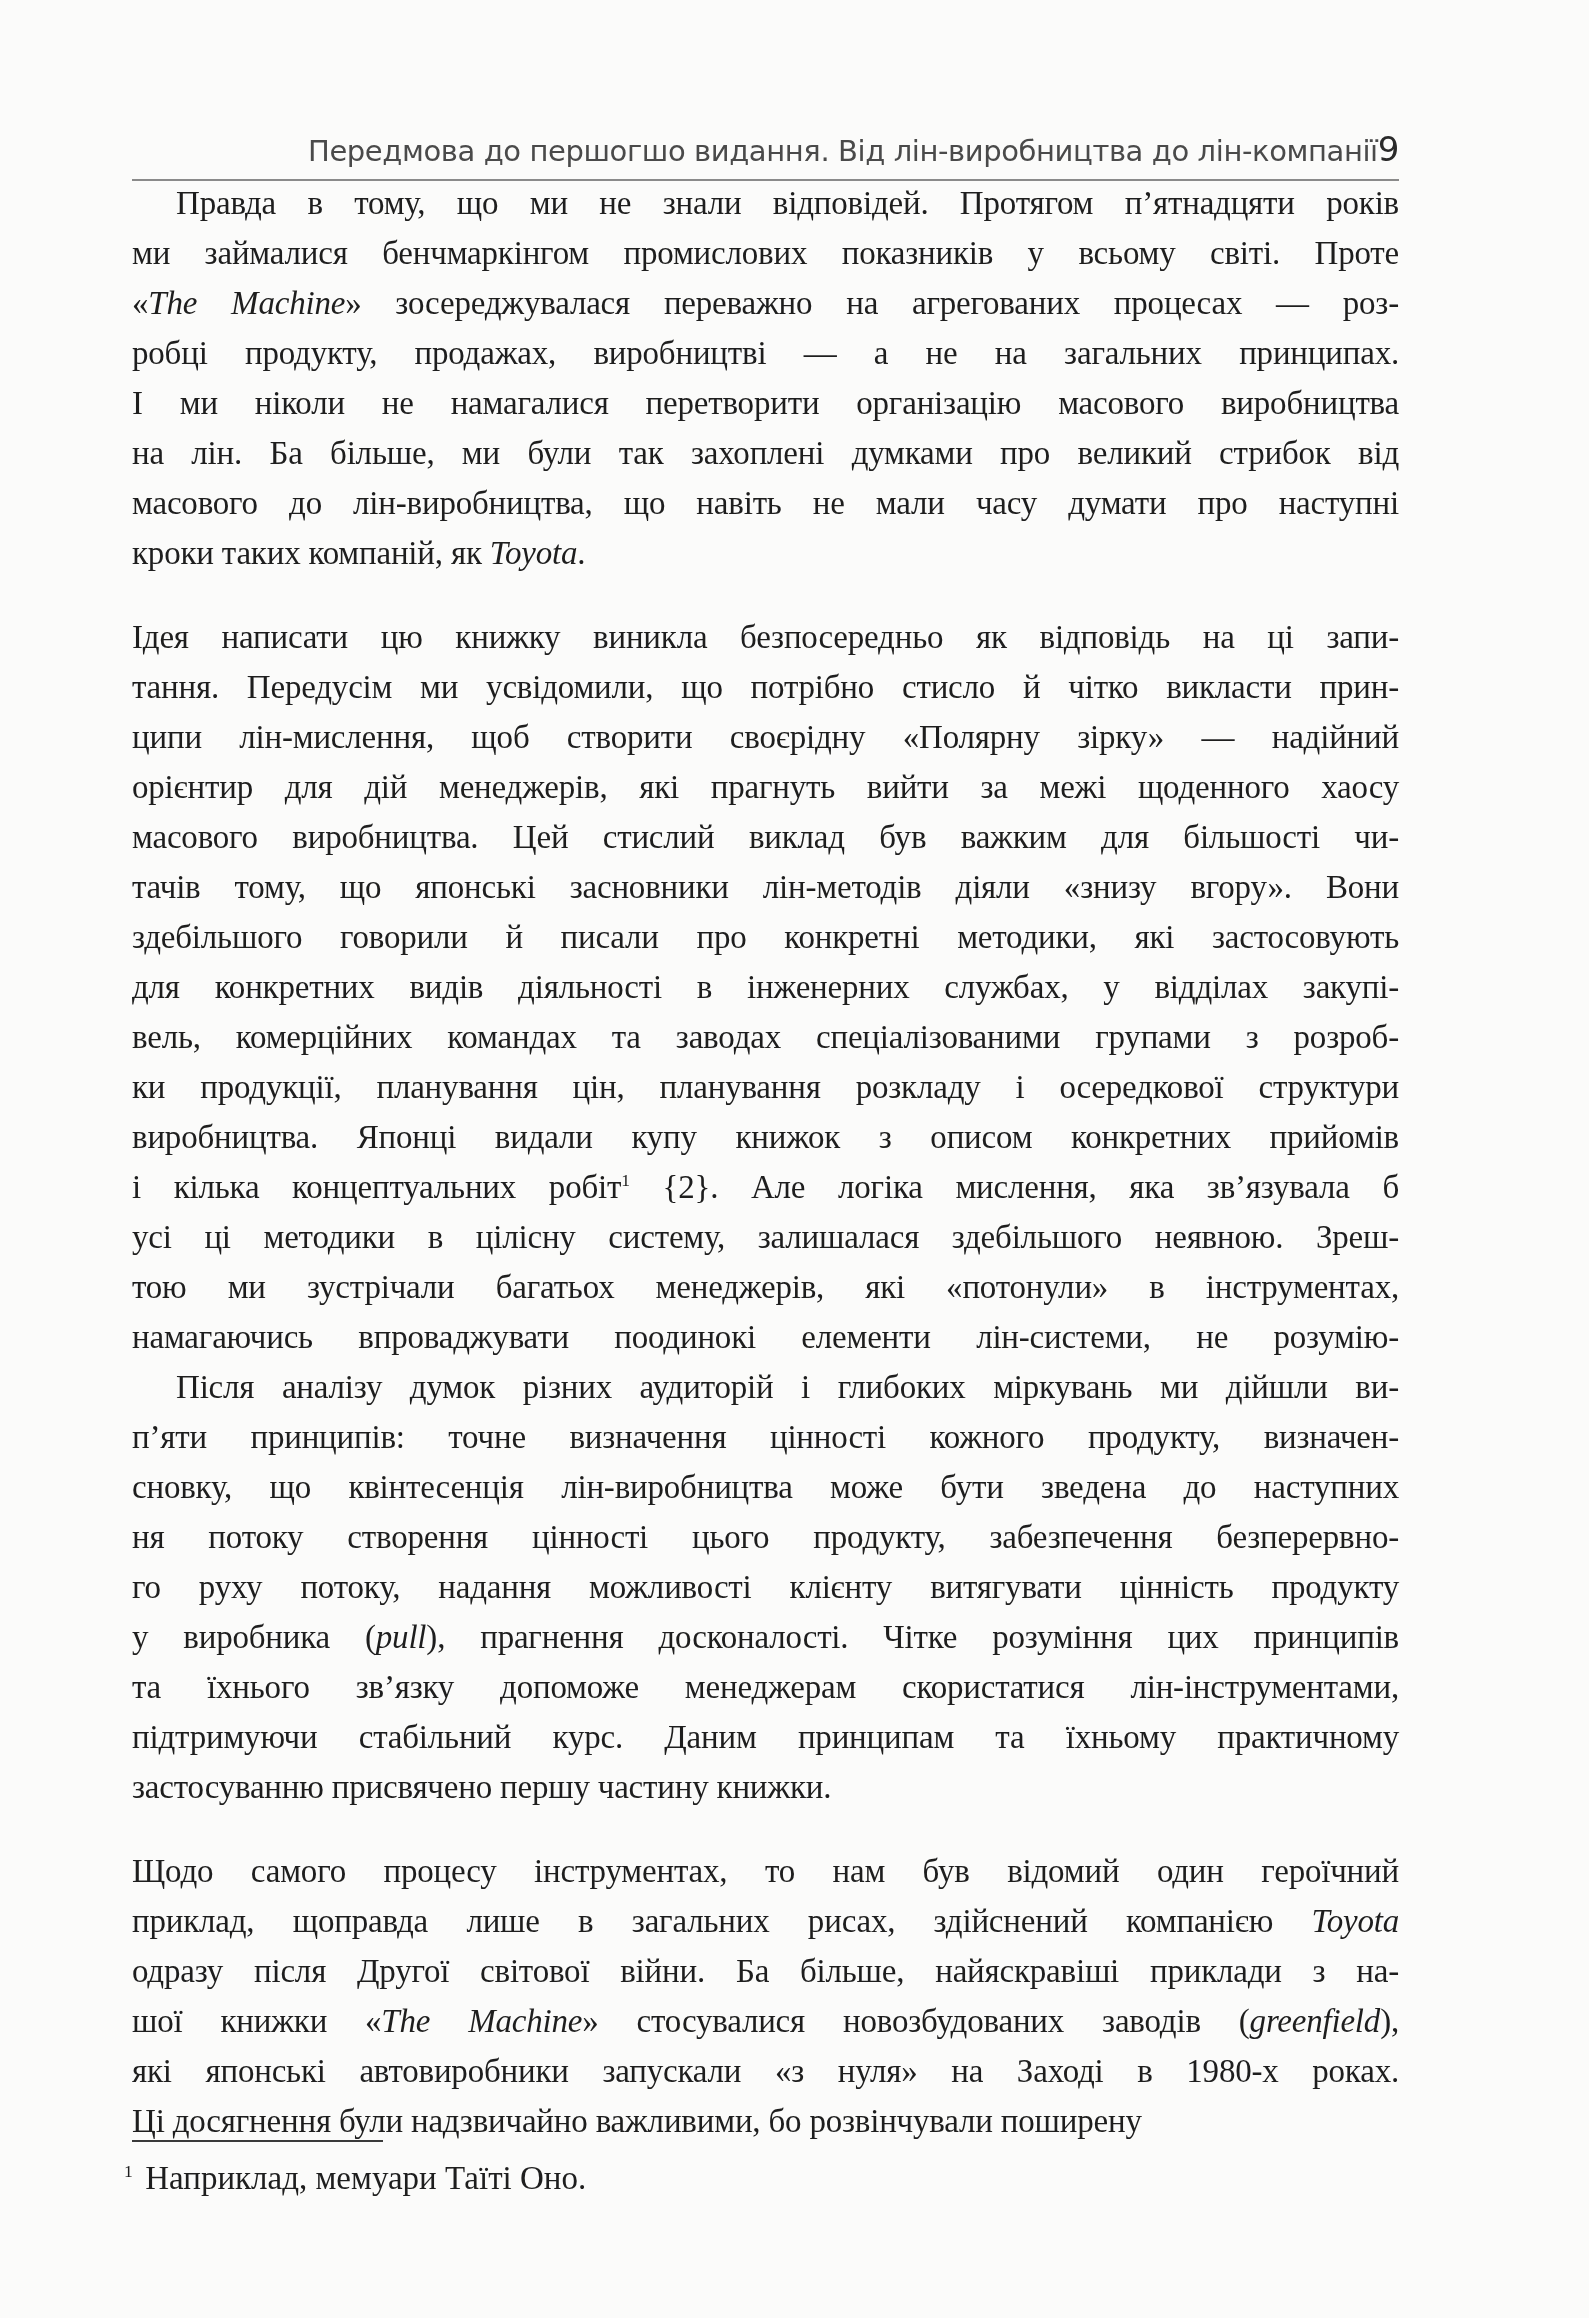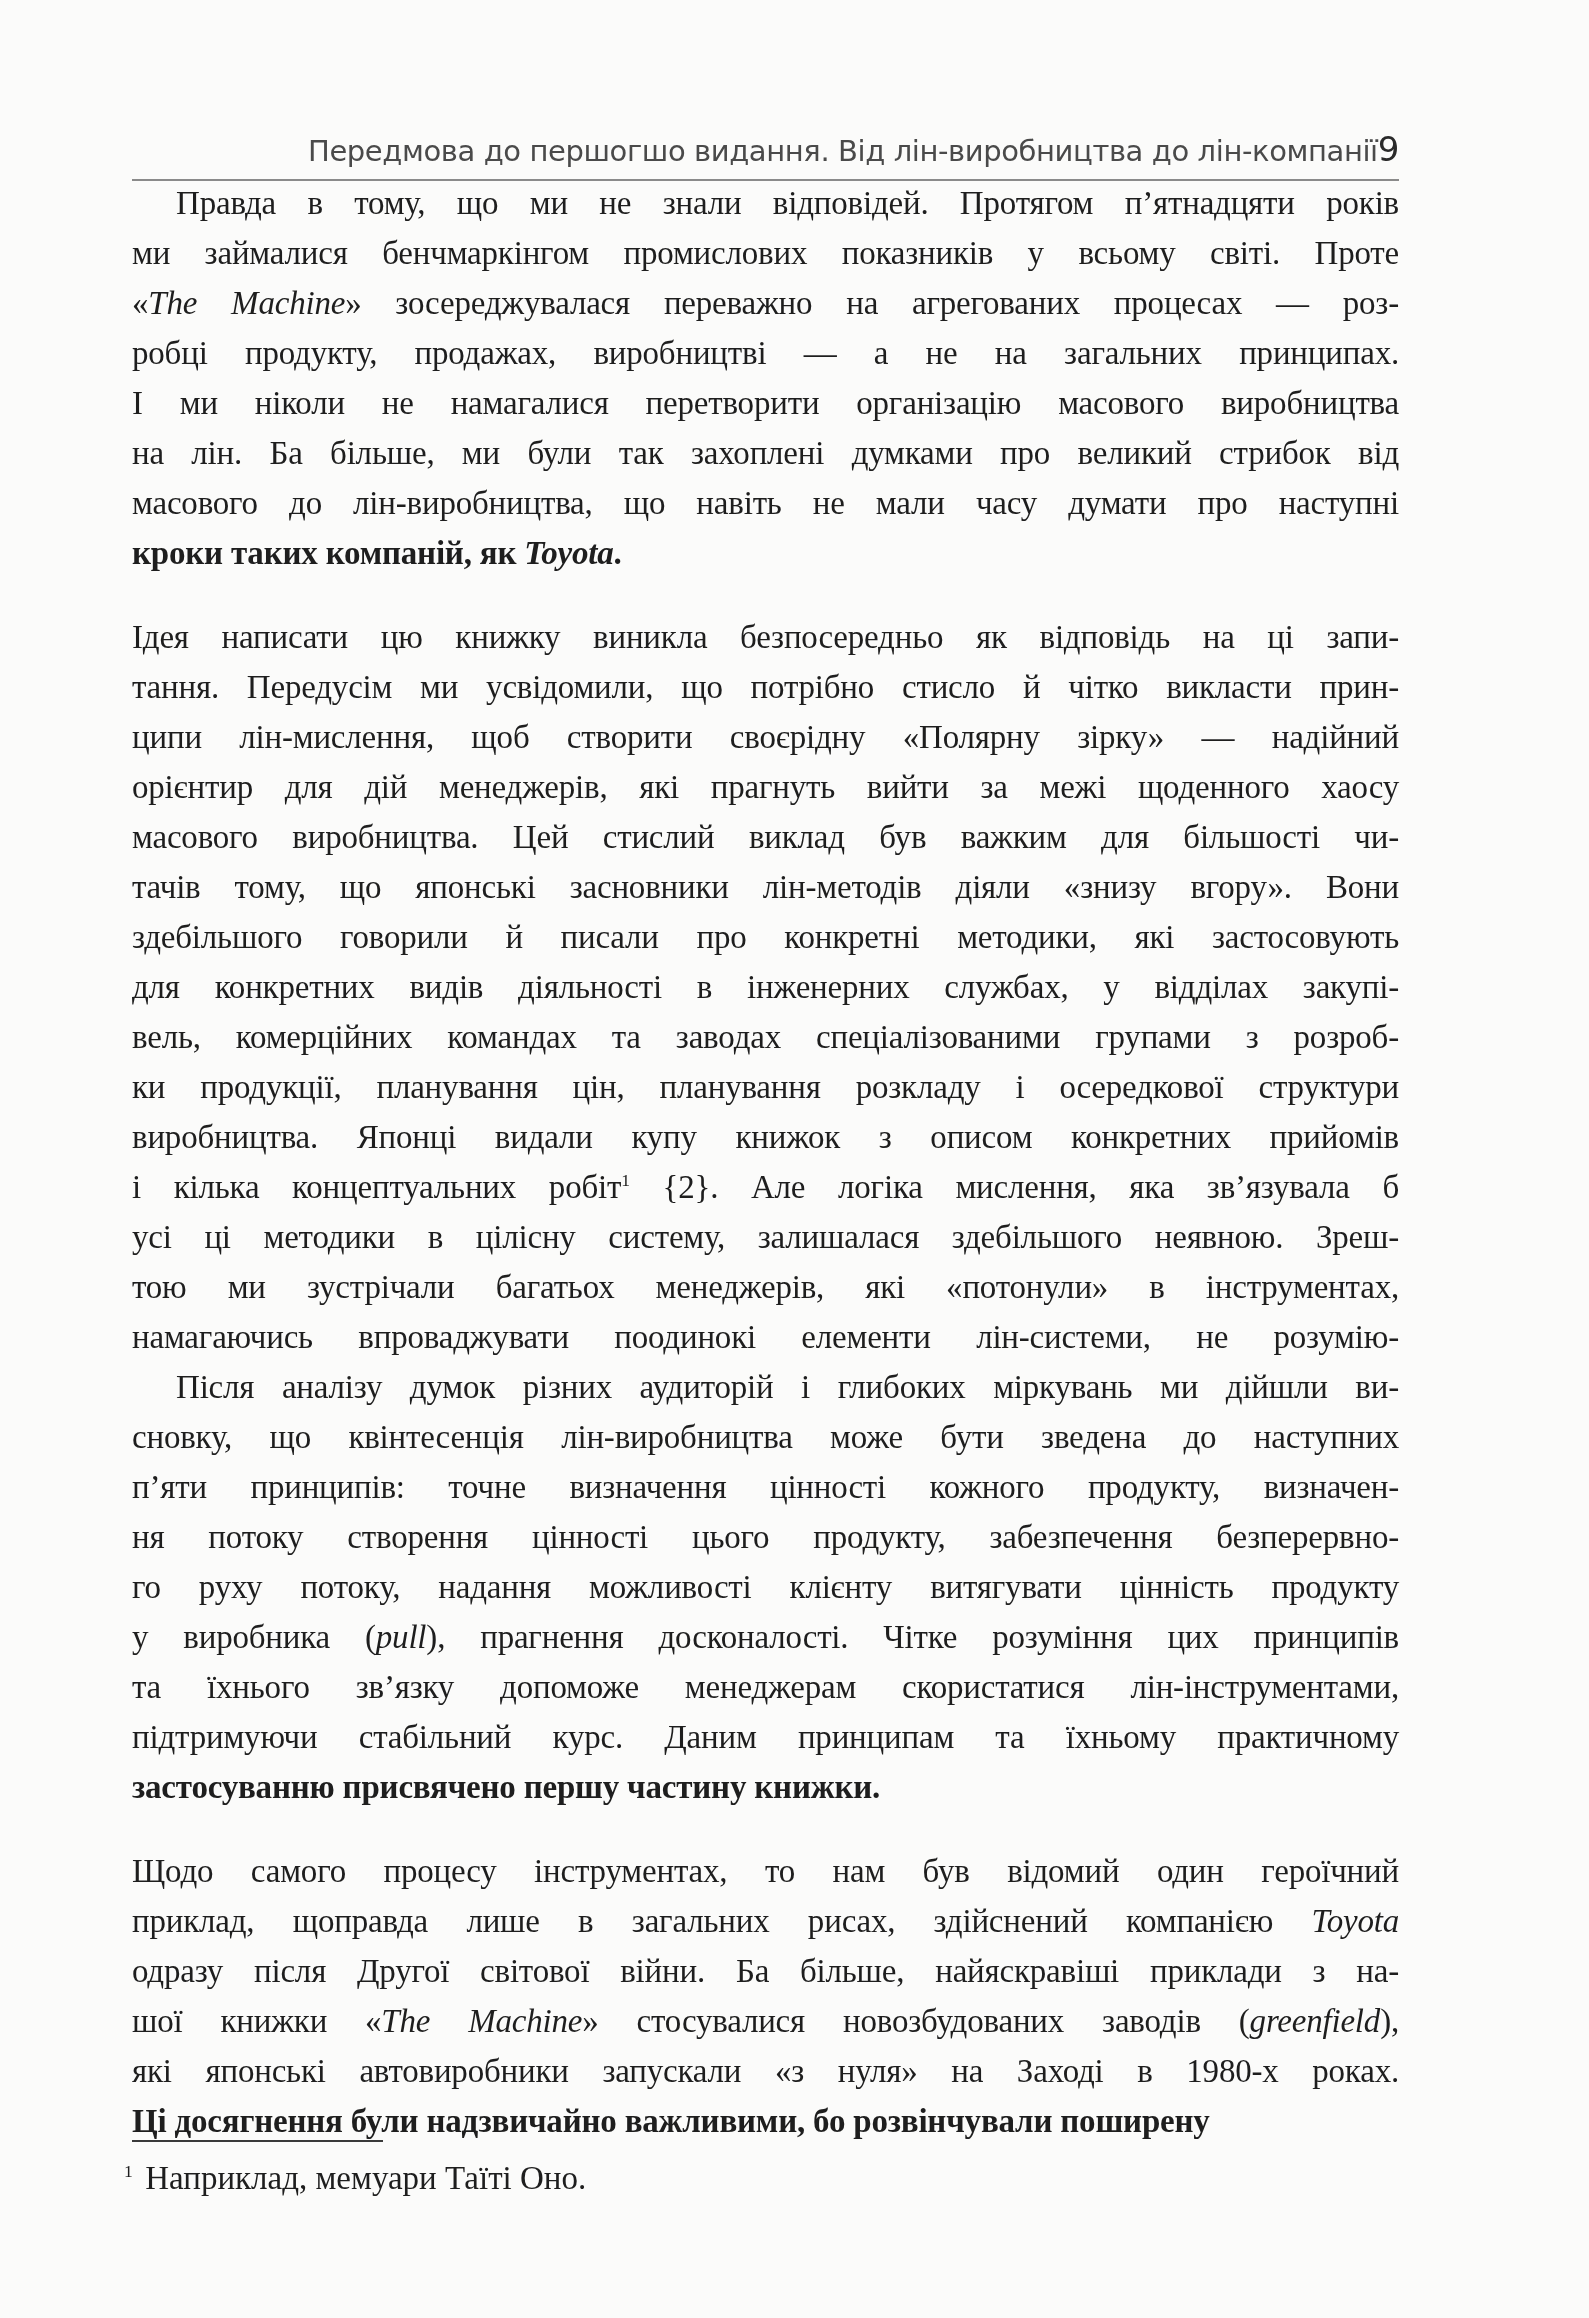--- a/index.html
+++ b/index.html
@@ -29,21 +29,21 @@
     position: absolute; left: 132px; top: 178px; width: 1267px;
   }
   .line {
     height: 50px; line-height: 50px;
     font-size: 33px;
     text-align: justify; text-align-last: justify;
     white-space: nowrap;
     overflow: visible;
     letter-spacing: -0.2px;
   }
-  .line.last { text-align-last: left; font-weight: bold; }
+  .line.last { text-align-last: left; }
   .line.indent { padding-left: 44px; }
   .line em { font-style: italic; }
   .para-gap { height: 34px; }
   sup.fnref { font-size: 17.6px; vertical-align: 12.4px; line-height: 0; }
   .footnote-rule {
     position: absolute; left: 132px; top: 2140px; width: 251px; height: 1.8px;
     background: #3a3a3a;
   }
   .footnote {
     position: absolute; left: 124px; top: 2153px; width: 794px;
@@ -84,22 +84,22 @@
       <div class="line">вель, комерційних командах та заводах спеціалізованими групами з розроб-</div>
       <div class="line">ки продукції, планування цін, планування розкладу і осередкової структури</div>
       <div class="line">виробництва. Японці видали купу книжок з описом конкретних прийомів</div>
       <div class="line">і кілька концептуальних робіт<sup class="fnref">1</sup> {2}. Але логіка мислення, яка зв’язувала б</div>
       <div class="line">усі ці методики в цілісну систему, залишалася здебільшого неявною. Зреш-</div>
       <div class="line">тою ми зустрічали багатьох менеджерів, які «потонули» в інструментах,</div>
       <div class="line">намагаючись впроваджувати поодинокі елементи лін-системи, не розумію-</div>
     </div>
     <div class="paragraph">
       <div class="line indent">Після аналізу думок різних аудиторій і глибоких міркувань ми дійшли ви-</div>
+      <div class="line">п’яти принципів: точне визначення цінності кожного продукту, визначен-</div>
       <div class="line">сновку, що квінтесенція лін-виробництва може бути зведена до наступних</div>
-      <div class="line">п’яти принципів: точне визначення цінності кожного продукту, визначен-</div>
       <div class="line">ня потоку створення цінності цього продукту, забезпечення безперервно-</div>
       <div class="line">го руху потоку, надання можливості клієнту витягувати цінність продукту</div>
       <div class="line">у виробника (<em>pull</em>), прагнення досконалості. Чітке розуміння цих принципів</div>
       <div class="line">та їхнього зв’язку допоможе менеджерам скористатися лін-інструментами,</div>
       <div class="line">підтримуючи стабільний курс. Даним принципам та їхньому практичному</div>
       <div class="line last">застосуванню присвячено першу частину книжки.</div>
     </div>
     <div class="para-gap"></div>
     <div class="paragraph">
       <div class="line">Щодо самого процесу інструментах, то нам був відомий один героїчний</div>

